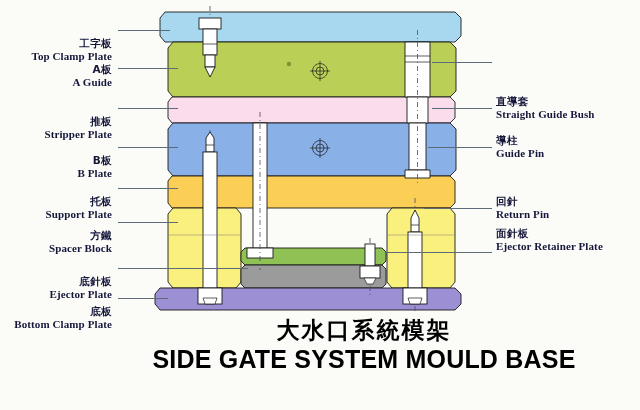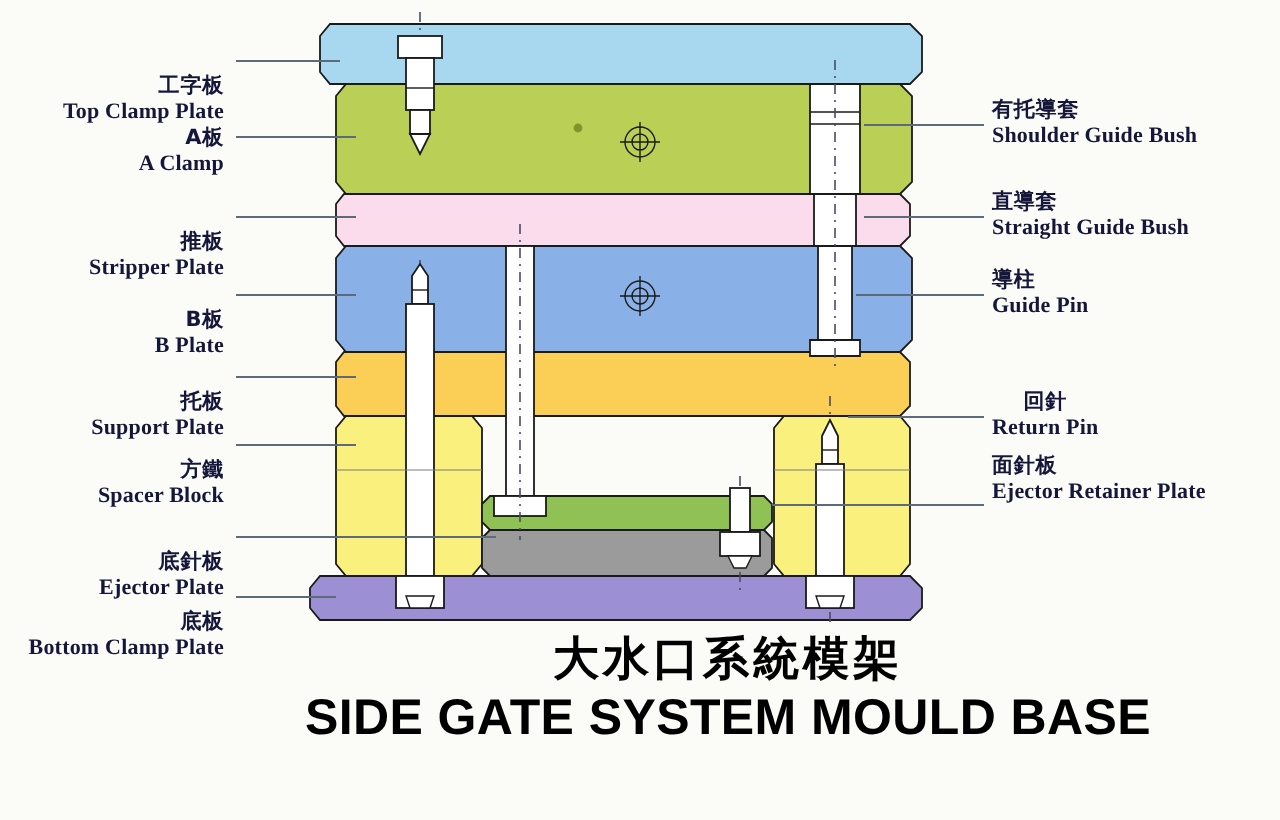--- a/index.html
+++ b/index.html
@@ -219,21 +219,21 @@
   <div class="leader" style="left:424px; top:208px; width:68px;"></div>
   <div class="leader" style="left:386px; top:252px; width:106px;"></div>
 
   <div class="label left" style="right:528px; top:18px;">
     <span class="cn">工字板</span>
     <span class="en">Top Clamp Plate</span>
   </div>
 
   <div class="label left" style="right:528px; top:44px;">
     <span class="cn">A板</span>
-    <span class="en">A Clamp</span>
+    <span class="en">A Guide</span>
   </div>
 
   <div class="label left" style="right:528px; top:96px;">
     <span class="cn">推板</span>
     <span class="en">Stripper Plate</span>
   </div>
 
   <div class="label left" style="right:528px; top:135px;">
     <span class="cn">B板</span>
     <span class="en">B Plate</span>
@@ -252,36 +252,32 @@
   <div class="label left" style="right:528px; top:256px;">
     <span class="cn">底針板</span>
     <span class="en">Ejector Plate</span>
   </div>
 
   <div class="label left" style="right:528px; top:286px;">
     <span class="cn">底板</span>
     <span class="en">Bottom Clamp Plate</span>
   </div>
 
-  <div class="label right" style="left:496px; top:50px;">
-    <span class="cn">有托導套</span>
-    <span class="en">Shoulder Guide Bush</span>
-  </div>
 
   <div class="label right" style="left:496px; top:96px;">
     <span class="cn">直導套</span>
     <span class="en">Straight Guide Bush</span>
   </div>
 
   <div class="label right" style="left:496px; top:135px;">
     <span class="cn">導柱</span>
     <span class="en">Guide Pin</span>
   </div>
 
-  <div class="label right" style="left:496px; top:196px;text-align:center;">
+  <div class="label right" style="left:496px; top:196px;">
     <span class="cn">回針</span>
     <span class="en">Return Pin</span>
   </div>
 
   <div class="label right" style="left:496px; top:228px;">
     <span class="cn">面針板</span>
     <span class="en">Ejector Retainer Plate</span>
   </div>
 
   <div id="title-block" style="top:318px;padding-left:44px;">

